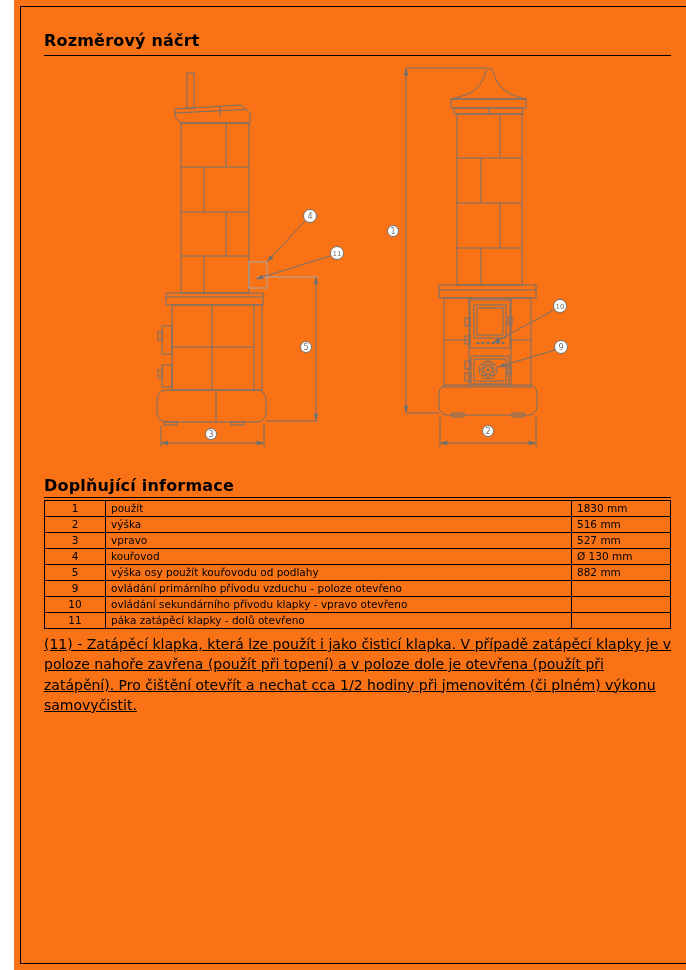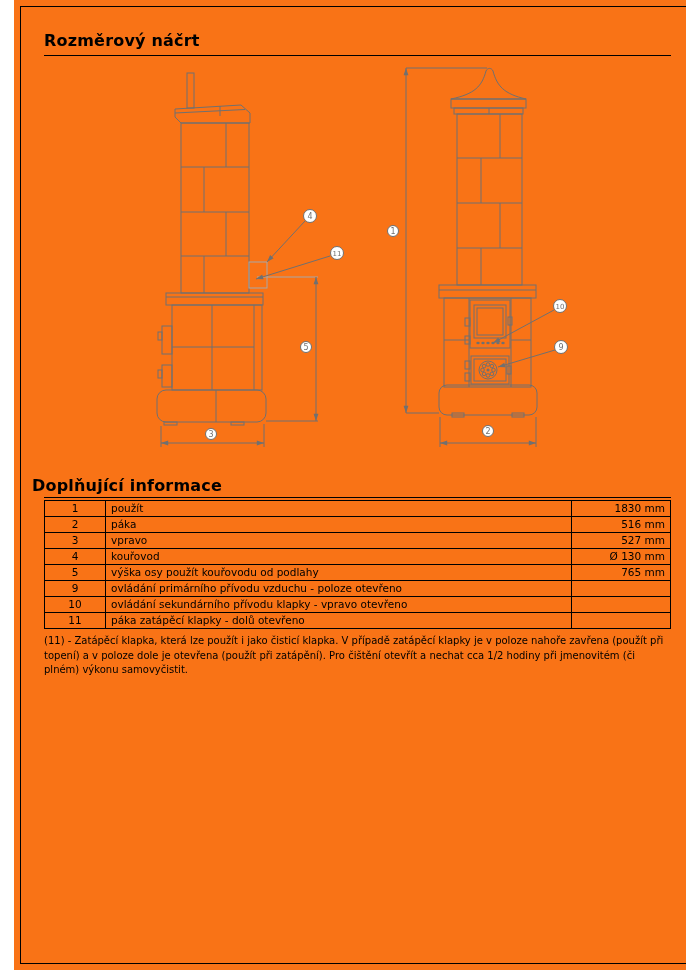--- a/index.html
+++ b/index.html
@@ -11,37 +11,37 @@
     position:absolute; left:6px; top:6px; right:6px; bottom:6px;
     border:1px solid #000; pointer-events:none;
   }
   .title {
     position:absolute; left:30px; top:31px; margin:0;
     font-size:16px; font-weight:bold; letter-spacing:0.2px;
   }
   .rule { position:absolute; left:30px; width:627px; height:1px; background:#000; }
   .rule-title { top:55px; }
   .subtitle {
-    position:absolute; left:18px; top:476px; margin:0;
+    position:absolute; left:30px; top:476px; margin:0;
     font-size:16px; font-weight:bold; letter-spacing:0.2px;
   }
   .rule-section { top:497px; }
   svg.drawing { position:absolute; left:30px; top:60px; }
   table.info-table {
     position:absolute; left:30px; top:500px; width:627px;
     border-collapse:collapse; table-layout:fixed;
     font-size:10.5px; line-height:13px;
   }
   table.info-table td { border:1px solid #000; padding:1px 5px; height:13px; overflow:hidden; white-space:nowrap; }
   td.c-num   { width:50px; text-align:center; }
   td.c-label { border-right:none; }
-  td.c-value { width:88px; text-align:right; border-left:none; }
+  td.c-value { width:88px; border-left:none; }
   .footnote {
     position:absolute; left:30px; top:634px; width:629px; margin:0;
-    font-size:10px; line-height:1.45;
+    font-size:14px; line-height:1.45;text-decoration:underline;
   }
   svg text { font-family:"DejaVu Sans", sans-serif; }
 </style>
 </head>
 <body>
 
 <div class="page">
   <div class="page-border"></div>
 
   <h1 class="title">Rozměrový náčrt</h1>
@@ -223,37 +223,37 @@
 
   <table class="info-table">
     <tbody>
       <tr>
         <td class="c-num">1</td>
         <td class="c-label">použít</td>
         <td class="c-value">1830 mm</td>
       </tr>
       <tr>
         <td class="c-num">2</td>
-        <td class="c-label">páka</td>
+        <td class="c-label">výška</td>
         <td class="c-value">516 mm</td>
       </tr>
       <tr>
         <td class="c-num">3</td>
         <td class="c-label">vpravo</td>
         <td class="c-value">527 mm</td>
       </tr>
       <tr>
         <td class="c-num">4</td>
         <td class="c-label">kouřovod</td>
         <td class="c-value">Ø 130 mm</td>
       </tr>
       <tr>
         <td class="c-num">5</td>
         <td class="c-label">výška osy použít kouřovodu od podlahy</td>
-        <td class="c-value">765 mm</td>
+        <td class="c-value">882 mm</td>
       </tr>
       <tr>
         <td class="c-num">9</td>
         <td class="c-label">ovládání primárního přívodu vzduchu - poloze otevřeno</td>
         <td class="c-value"></td>
       </tr>
       <tr>
         <td class="c-num">10</td>
         <td class="c-label">ovládání sekundárního přívodu klapky - vpravo otevřeno</td>
         <td class="c-value"></td>

